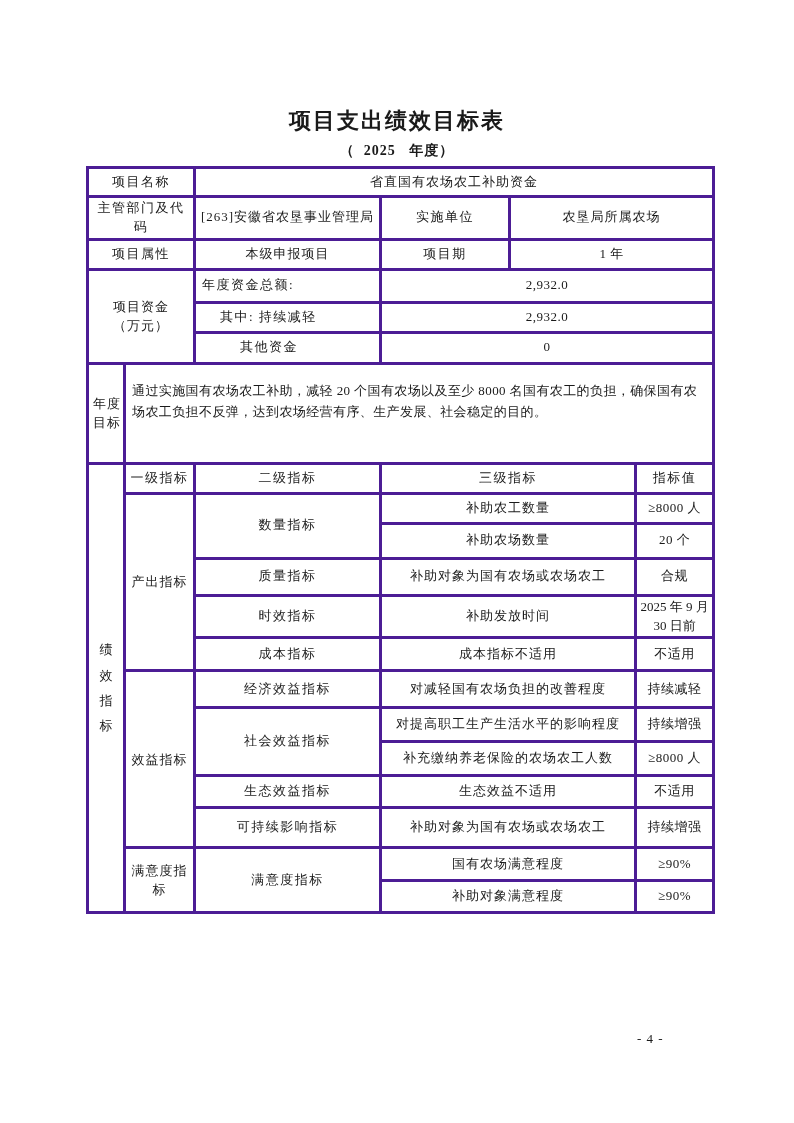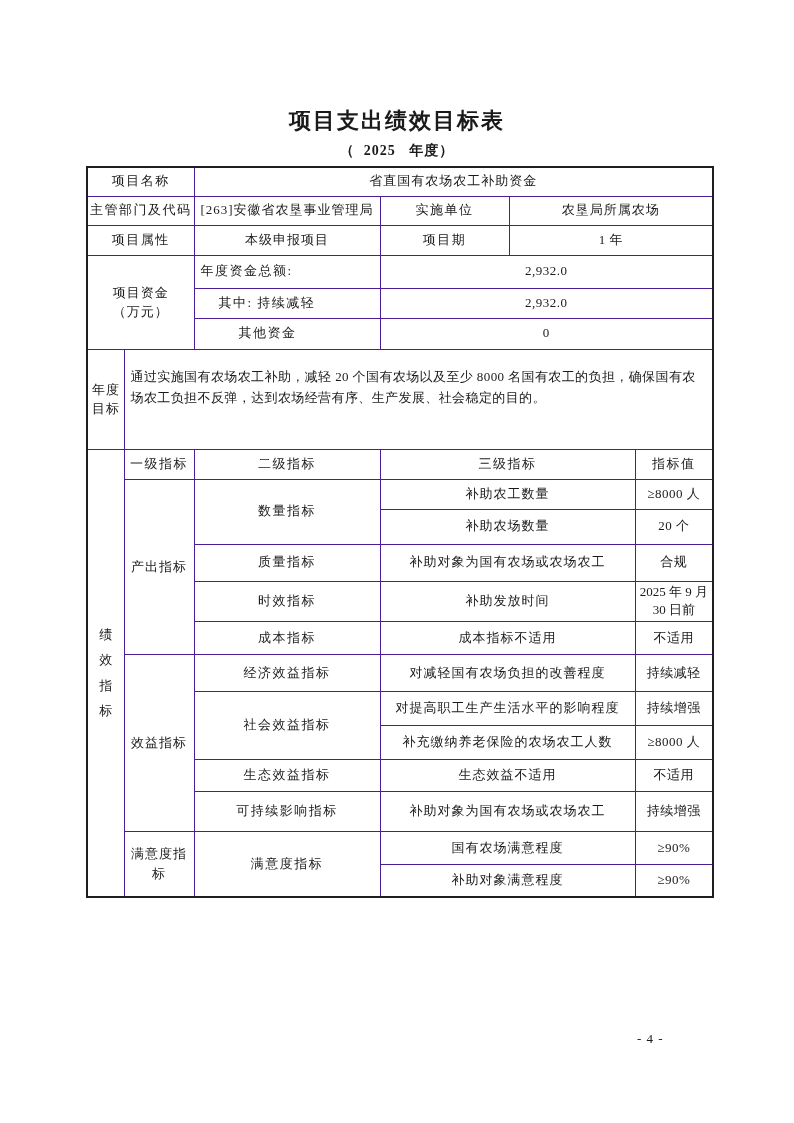--- a/index.html
+++ b/index.html
@@ -24,21 +24,21 @@
     font-weight: bold;
   }
   table.main {
     position: absolute; top: 166px; left: 86px;
     width: 626px;
     border-collapse: collapse;
     table-layout: fixed;
     border: 2px solid #1f1f1f;
   }
   td {
-    border: 1px solid #4c1d95;
+    border: 3px solid #4c1d95;
     font-size: 13px;
     letter-spacing: 1px;
     text-align: center;
     vertical-align: middle;
     padding: 1px 2px;
     line-height: 1.45;
   }
   td.lbl { letter-spacing: 1.5px; }
   td.left { text-align: left; }
   .pad6  { padding-left: 6px; margin-left: 20px; }

